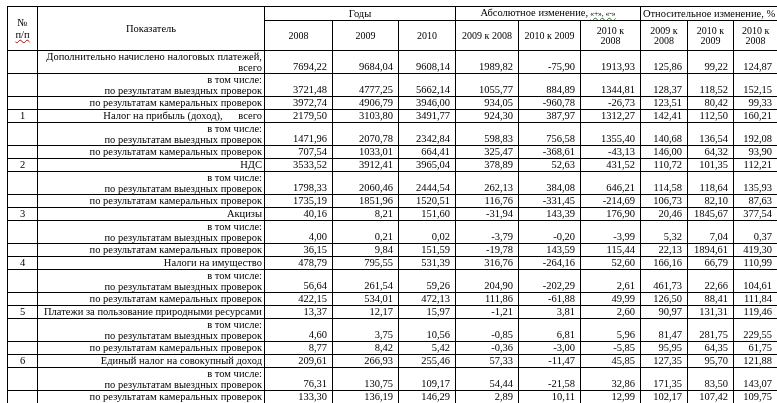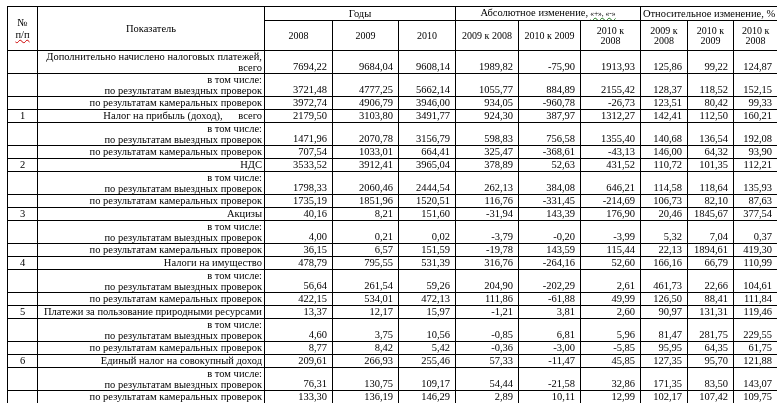--- a/index.html
+++ b/index.html
@@ -84,21 +84,21 @@
         <td class="num-cell"></td>
         <td class="label-cell">
           <div class="l1">в том числе:</div>
           <div class="l2">по результатам выездных проверок</div>
         </td>
         <td class="val">3721,48</td>
         <td class="val">4777,25</td>
         <td class="val">5662,14</td>
         <td class="val">1055,77</td>
         <td class="val">884,89</td>
-        <td class="val">2155,42</td>
+        <td class="val">1344,81</td>
         <td class="val">128,37</td>
         <td class="val">118,52</td>
         <td class="val">152,15</td>
       </tr>
 
       <tr>
         <td class="num-cell"></td>
         <td class="label-cell">
           <div class="l1">по результатам камеральных проверок</div>
 
@@ -132,21 +132,21 @@
       </tr>
 
       <tr>
         <td class="num-cell"></td>
         <td class="label-cell">
           <div class="l1">в том числе:</div>
           <div class="l2">по результатам выездных проверок</div>
         </td>
         <td class="val">1471,96</td>
         <td class="val">2070,78</td>
-        <td class="val">3156,79</td>
+        <td class="val">2342,84</td>
         <td class="val">598,83</td>
         <td class="val">756,58</td>
         <td class="val">1355,40</td>
         <td class="val">140,68</td>
         <td class="val">136,54</td>
         <td class="val">192,08</td>
       </tr>
 
       <tr>
         <td class="num-cell"></td>
@@ -250,21 +250,21 @@
         <td class="val">0,37</td>
       </tr>
 
       <tr>
         <td class="num-cell"></td>
         <td class="label-cell">
           <div class="l1">по результатам камеральных проверок</div>
 
         </td>
         <td class="val">36,15</td>
-        <td class="val">6,57</td>
+        <td class="val">9,84</td>
         <td class="val">151,59</td>
         <td class="val">-19,78</td>
         <td class="val">143,59</td>
         <td class="val">115,44</td>
         <td class="val">22,13</td>
         <td class="val">1894,61</td>
         <td class="val">419,30</td>
       </tr>
 
       <tr>

